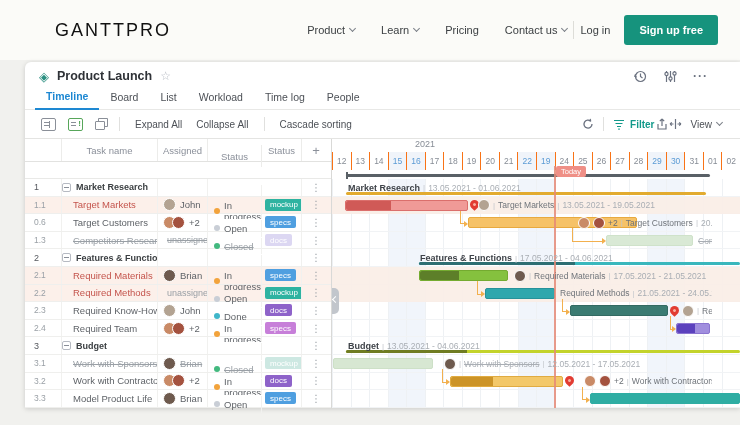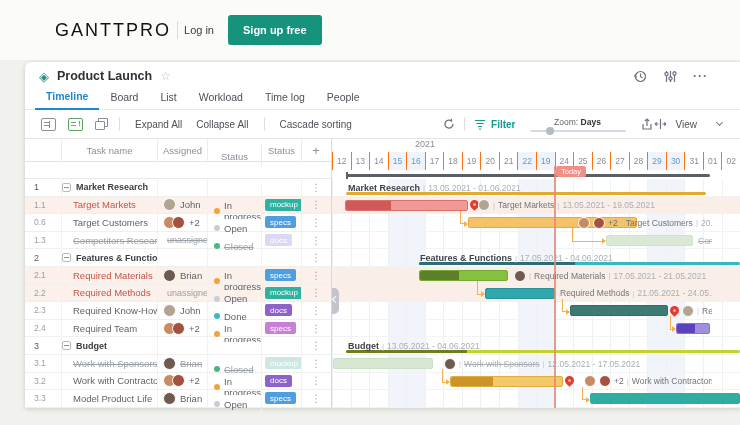--- a/index.html
+++ b/index.html
@@ -42,21 +42,21 @@
   .tb-layers { border:1px solid #8a8f98; border-radius:1px; width:10px; height:9px; margin-top:3px; box-shadow:3px -3px 0 -1px #fff, 3px -3px 0 0 #8a8f98; }
   .tb-divider { width:1px; height:14px; background:#e0e0de; margin:0 8px; }
   .tb-btn { padding:0 7px; cursor:pointer; white-space:nowrap; }
   .toolbar .right { margin-left:auto; display:flex; align-items:center; }
   .filter-label { color:#12998a; font-weight:bold; margin-left:4px; }
   .zoom-wrap { width:96px; margin:0 14px; position:relative; text-align:center; }
   .zoom-text { font-size:8.5px; color:#5f6368; }
   .zoom-text b { color:#2f3237; }
   .zoom-track { height:2px; background:#d7dbe1; border-radius:1px; margin-top:3px; position:relative; }
   .zoom-knob { position:absolute; left:16px; top:-3px; width:8px; height:8px; border-radius:50%; background:#b4bac4; }
-  .view-btn { display:flex; align-items:center; gap:20px; margin:0 8px; cursor:pointer; }
+  .view-btn { display:flex; align-items:center; gap:5px; margin:0 8px; cursor:pointer; }
 
   
   .main { position:absolute; left:0; top:77px; width:715px; height:269px; }
   .table-pane { position:absolute; left:0; top:0; width:307px; height:269px; border-right:1px solid #d9d9d7; background:#fff; z-index:3; }
   .thead { height:23px; display:flex; border-bottom:1px solid #e2e2e0; color:#8b909a; font-size:9.5px; align-items:center; }
   .thead .c { border-right:1px solid #ececea; height:100%; display:flex; align-items:center; justify-content:center; }
   .spacer-row { height:17px; border-bottom:1px solid #e9e9e7; }
   .trow { height:17.6px; display:flex; align-items:center; border-bottom:1px solid #efefed; font-size:9.5px; color:#5f6368; }
   .trow .c { height:100%; display:flex; align-items:center; border-right:1px solid #f1f1ef; overflow:hidden; }
   .c-num { width:37px; justify-content:flex-start; padding-left:9px; color:#9aa0a6; font-size:8.5px; }
@@ -113,20 +113,37 @@
   .splitter { position:absolute; left:-2px; top:149px; width:9px; height:26px; background:#c2c6cc; border-radius:0 5px 5px 0; z-index:9; }
   .splitter:after { content:""; position:absolute; left:3px; top:9px; width:4px; height:4px; border-left:1.5px solid #fff; border-bottom:1.5px solid #fff; transform:rotate(45deg); }
 
   svg { display:block; }
 </style>
 </head>
 <body>
 
 <div class="site-header">
   <div class="logo">GANTTPRO</div>
+  <div class="nav" id="site-nav">
+      <div class="nav-item">
+        <span>Product</span>
+        <span class="caret"></span>
+      </div>
+      <div class="nav-item">
+        <span>Learn</span>
+        <span class="caret"></span>
+      </div>
+      <div class="nav-item">
+        <span>Pricing</span>
+      </div>
+      <div class="nav-item">
+        <span>Contact us</span>
+        <span class="caret"></span>
+      </div>
+    </div>
   <div class="nav-divider"></div>
   <div class="login nav-item">Log in</div>
   <button class="signup-btn">Sign up free</button>
 </div>
 
 <div class="card">
 
   <div class="app-header">
     <span class="proj-diamond">◈</span>
     <span class="proj-title">Product Launch</span>
@@ -179,26 +196,20 @@
             <path d="M9 0.5 l0.2 3 -3 -0.4z" fill="#6b7280"></path>
           </svg>
       </span>
       <span class="tb-divider"></span>
       <span class="ic">
         <svg width="12" height="11" viewBox="0 0 12 11">
             <path d="M1 1.5 h10 M2.5 4.5 h7 M4 7.5 h4 M5.2 10.2 h1.6" stroke="#12998a" stroke-width="1.2" fill="none"></path>
           </svg>
       </span>
       <span class="filter-label">Filter</span>
-      <div class="zoom-wrap">
-        <div class="zoom-text"><span>Zoom:</span> <b>Days</b></div>
-        <div class="zoom-track">
-            <span class="zoom-knob"></span>
-          </div>
-      </div>
       <span class="ic">
         <svg width="12" height="13" viewBox="0 0 12 13">
             <path d="M2 6 v5 h8 v-5" fill="none" stroke="#6b7280" stroke-width="1.2"></path>
             <path d="M6 1 v7 M6 1 l-2.2 2.2 M6 1 l2.2 2.2" fill="none" stroke="#6b7280" stroke-width="1.2"></path>
           </svg>
       </span>
       <span class="ic">
         <svg width="13" height="12" viewBox="0 0 13 12">
             <line x1="6.5" y1="1" x2="6.5" y2="11" stroke="#6b7280" stroke-width="1.2"></line>
             <path d="M4.5 6 H1 M1 6 l1.8-1.6 M1 6 l1.8 1.6 M8.5 6 H12 M12 6 l-1.8-1.6 M12 6 l-1.8 1.6" fill="none" stroke="#6b7280" stroke-width="1.1"></path>

